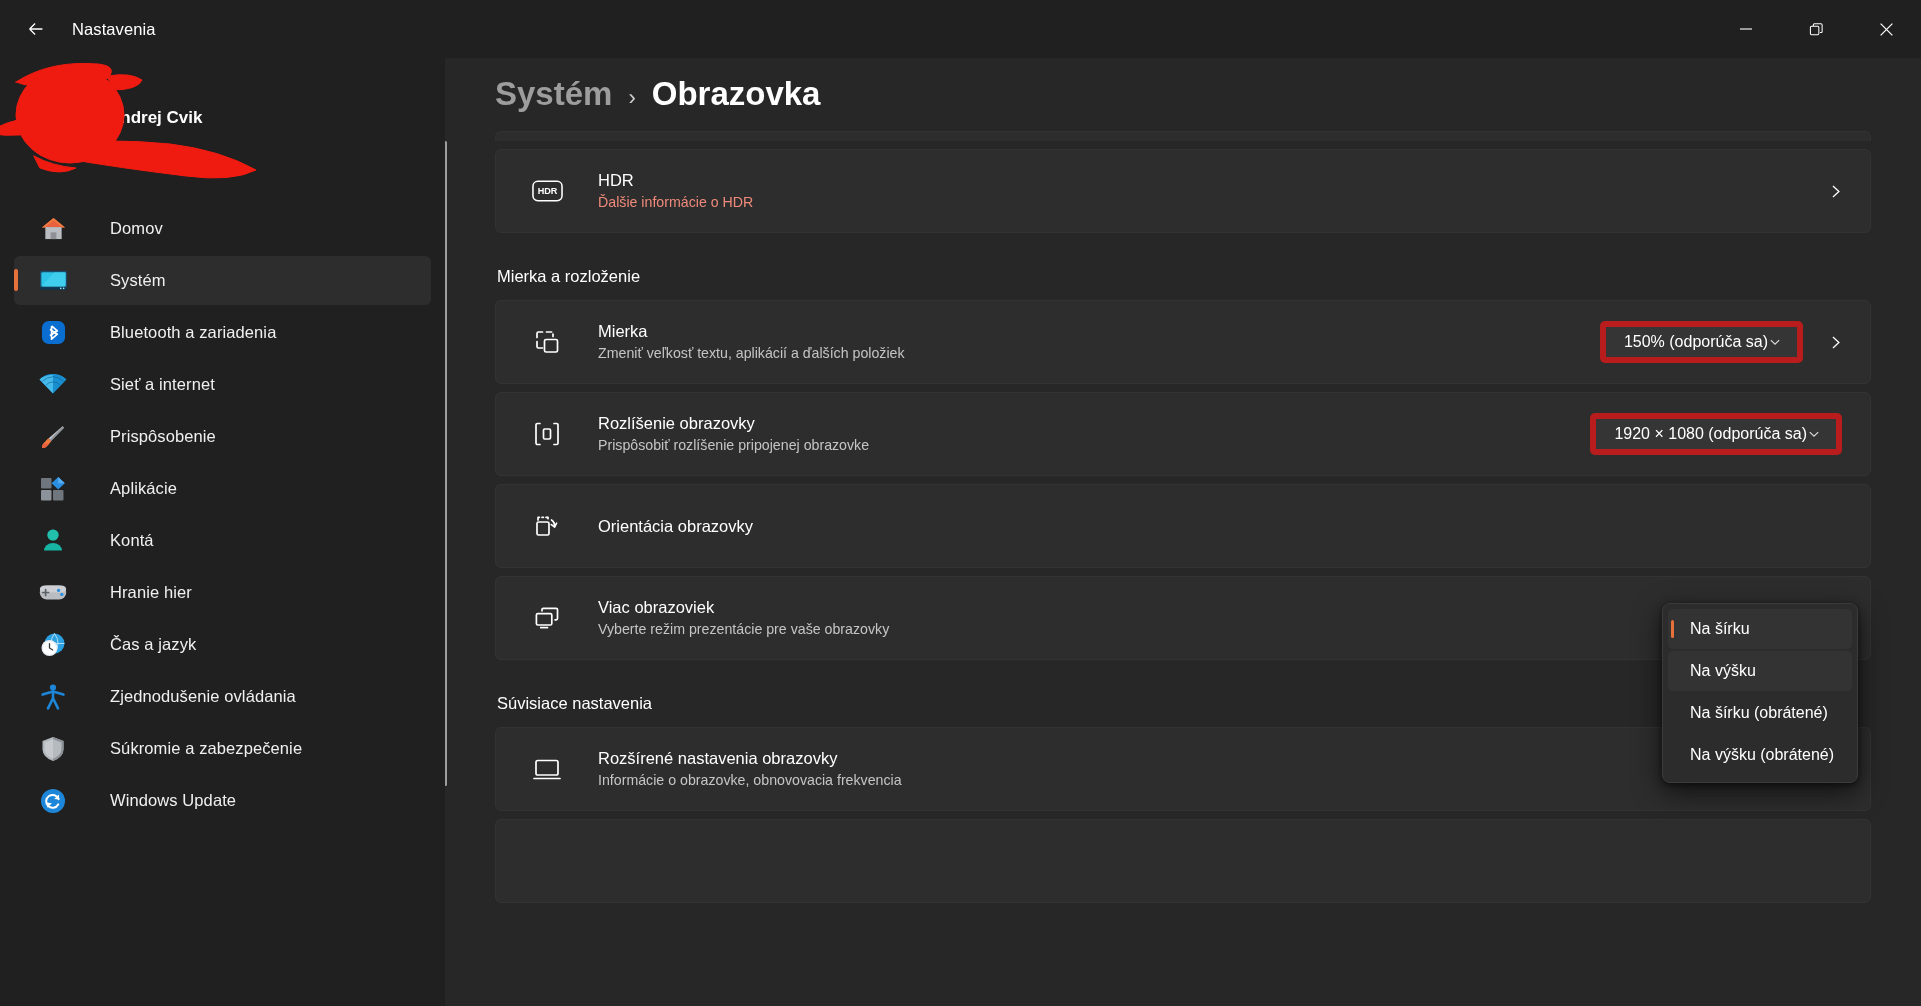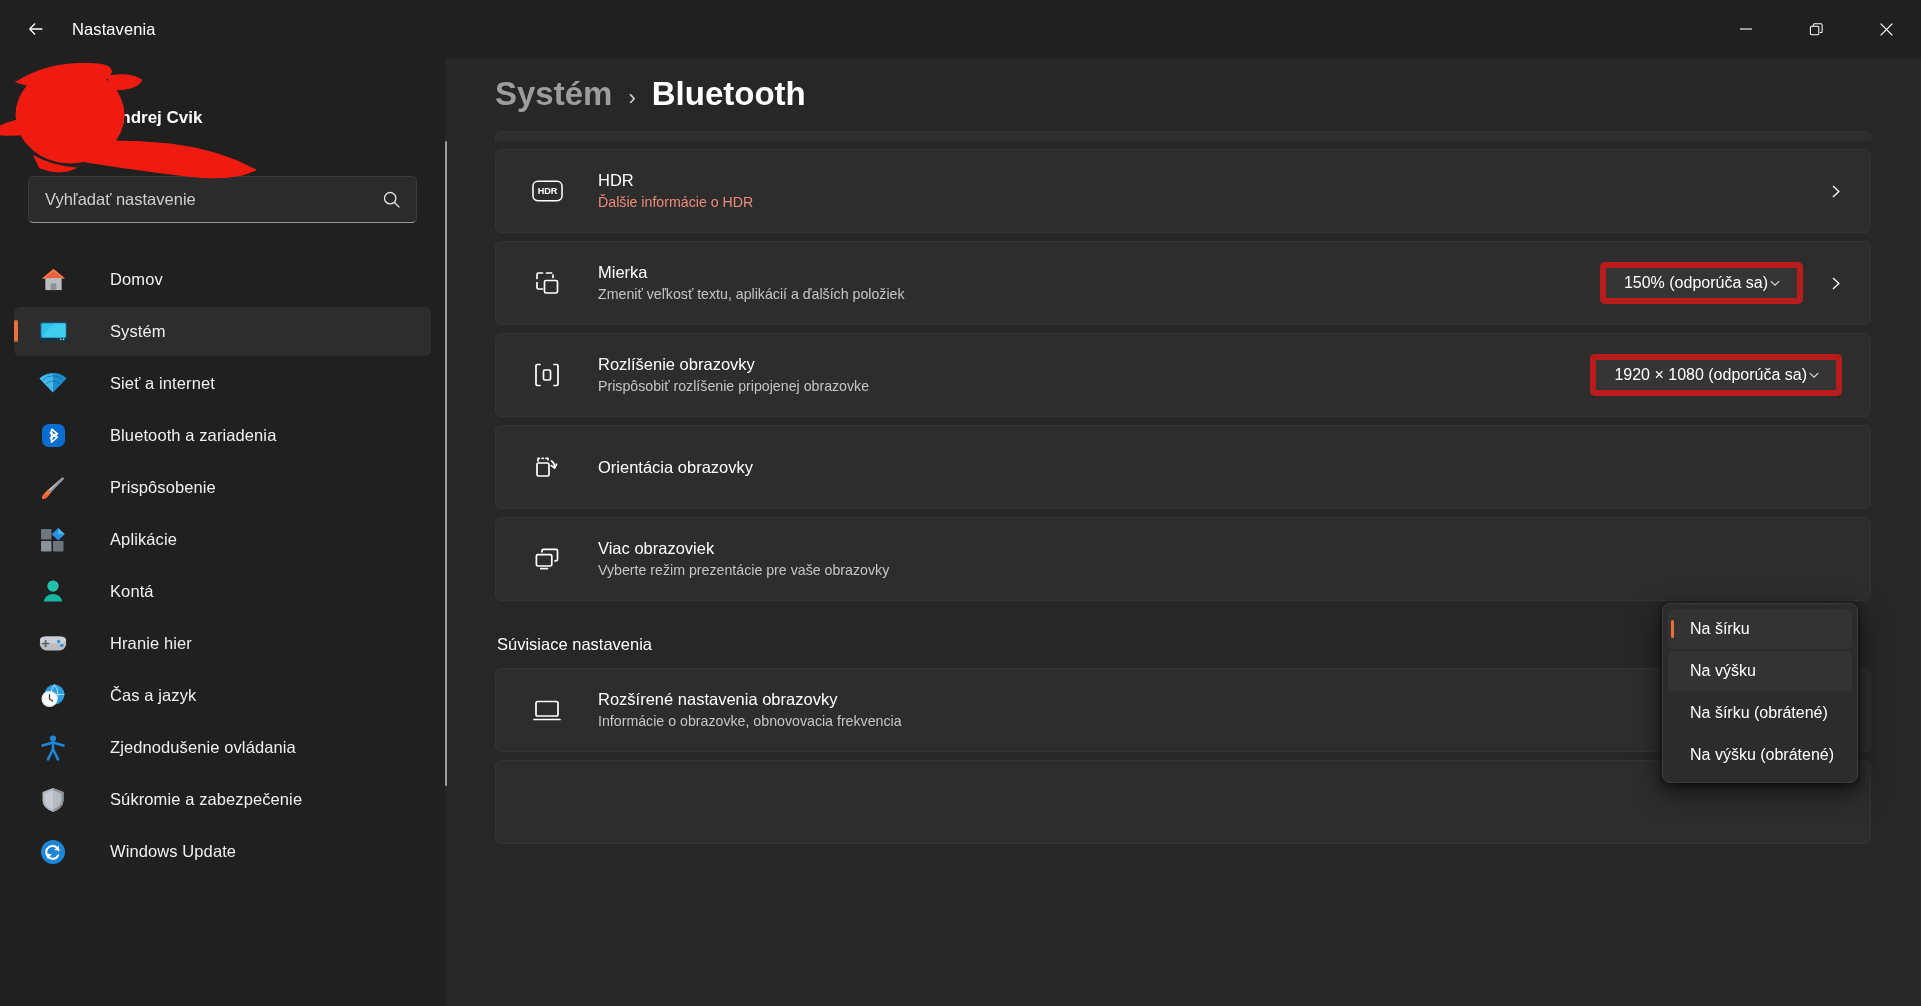--- a/index.html
+++ b/index.html
@@ -199,29 +199,20 @@
           <ellipse cx="80" cy="63" rx="54" ry="48"></ellipse>
           <path d="M26 30 Q60 8 108 12 Q128 14 118 26 Q96 34 70 34 Q40 36 26 30 Z"></path>
           <path d="M2 78 Q30 62 62 66 Q72 70 58 78 Q30 86 2 82 Z"></path>
           <path d="M118 24 Q140 20 152 28 Q148 38 122 38 Z"></path>
           <path d="M68 92 Q120 86 180 92 Q230 98 266 118 Q242 130 196 124 Q130 116 72 106 Z"></path>
           <path d="M44 104 Q62 114 86 116 Q70 124 50 116 Z"></path>
         </g>
       </svg>
     </div>
 
-    <div class="search-wrap">
-      <div class="search-box">
-        <input type="text" placeholder="Vyhľadať nastavenie" style="">
-        <svg width="21" height="21" viewBox="0 0 24 24" fill="none" stroke="#e6e6e6" stroke-width="1.5">
-          <circle cx="10.5" cy="10.5" r="6.5"></circle>
-          <line x1="15.4" y1="15.4" x2="21" y2="21"></line>
-        </svg>
-      </div>
-    </div>
 
     <div class="nav">
 
       <div class="nav-item">
         <span class="nav-icon">
           <svg width="27" height="25" viewBox="0 0 28 26">
             <path d="M14 2 L26 12 L23 12 L23 12 L5 12 L2 12 Z" fill="#e8603c"></path>
             <path d="M5.5 11.5 h17 v12.5 h-17 z" fill="#b9bcc0"></path>
             <path d="M11 17 h6 v7 h-6 z" fill="#8e9296"></path>
             <path d="M14 2 L26 12 L23.2 12 L14 4.6 L4.8 12 L2 12 Z" fill="#f07a3f"></path>
@@ -239,40 +230,40 @@
             <rect x="1" y="18.4" width="28" height="2.6" rx="1" fill="#10344c"></rect>
             <circle cx="22.5" cy="19.7" r="0.85" fill="#8fe9ff"></circle>
             <circle cx="25.5" cy="19.7" r="0.85" fill="#8fe9ff"></circle>
           </svg>
         </span>
         <span class="nav-label">Systém</span>
       </div>
 
       <div class="nav-item">
         <span class="nav-icon">
+          <svg width="25" height="25" viewBox="0 0 26 26">
+            <rect x="1" y="1" width="24" height="24" rx="7" fill="#0a6ed1"></rect>
+            <path d="M11 6 L17 11.2 L13 13 L17 14.8 L11 20 V6.3" fill="none" stroke="#ffffff" stroke-width="1.7" stroke-linejoin="round"></path>
+            <path d="M9.3 9.6 L16.9 14.8" stroke="#ffffff" stroke-width="1.7"></path>
+            <path d="M9.3 16.4 L16.9 11.2" stroke="#ffffff" stroke-width="1.7"></path>
+          </svg>
+        </span>
+        <span class="nav-label">Bluetooth a zariadenia</span>
+      </div>
+
+      <div class="nav-item">
+        <span class="nav-icon">
           <svg width="28" height="21" viewBox="0 0 28 21">
             <path d="M14 19.5 L0.5 5.5 A19 19 0 0 1 27.5 5.5 Z" fill="#1a8fd0"></path>
             <path d="M14 19.5 L0.5 5.5 A19 19 0 0 1 14 1 Z" fill="#44b9ea"></path>
             <path d="M3.6 7.2 A14.4 14.4 0 0 1 24.4 7.2" fill="none" stroke="#0d5f91" stroke-width="1" opacity=".6"></path>
             <path d="M7.2 10.9 A9.3 9.3 0 0 1 20.8 10.9" fill="none" stroke="#0d5f91" stroke-width="1" opacity=".6"></path>
           </svg>
         </span>
         <span class="nav-label">Sieť a internet</span>
-      </div>
-
-      <div class="nav-item">
-        <span class="nav-icon">
-          <svg width="25" height="25" viewBox="0 0 26 26">
-            <rect x="1" y="1" width="24" height="24" rx="7" fill="#0a6ed1"></rect>
-            <path d="M11 6 L17 11.2 L13 13 L17 14.8 L11 20 V6.3" fill="none" stroke="#ffffff" stroke-width="1.7" stroke-linejoin="round"></path>
-            <path d="M9.3 9.6 L16.9 14.8" stroke="#ffffff" stroke-width="1.7"></path>
-            <path d="M9.3 16.4 L16.9 11.2" stroke="#ffffff" stroke-width="1.7"></path>
-          </svg>
-        </span>
-        <span class="nav-label">Bluetooth a zariadenia</span>
       </div>
 
       <div class="nav-item">
         <span class="nav-icon">
           <svg width="26" height="26" viewBox="0 0 26 26">
             <path d="M22.5 2.2 L24 3.8 L11 17 L8.5 14.5 Z" fill="#c7cbd0"></path>
             <path d="M22.5 2.2 L24 3.8 L11 17 L9.8 15.8 Z" fill="#8e9398"></path>
             <path d="M8.2 14.2 L11.3 17.3 L6.5 22.8 Q3 25 2 23.4 Q1.5 21.5 3.4 19.6 Z" fill="#f07a3f"></path>
             <path d="M3.4 19.6 Q1.5 21.5 2 23.4 Q3 25 6.5 22.8 L8.9 19.9 Z" fill="#e8603c"></path>
           </svg>
@@ -365,21 +356,21 @@
       </div>
 
     </div>
   </div>
 
   <div class="main">
 
     <div class="breadcrumb">
       <span class="bc-parent">Systém</span>
       <span class="bc-sep">›</span>
-      <span class="bc-current">Bluetooth</span>
+      <span class="bc-current">Obrazovka</span>
     </div>
 
     <div class="scrollarea">
 
       <div class="scrollbar-track">
         <div class="scrollbar-thumb"></div>
       </div>
 
       <div class="content">
 
@@ -398,20 +389,21 @@
           </div>
           <div class="card-right">
             <span class="chev-right">
               <svg width="17" height="17" viewBox="0 0 20 20" fill="none" stroke="#ffffff" stroke-width="1.5">
                 <path d="M7 3.5 L14 10 L7 16.5"></path>
               </svg>
             </span>
           </div>
         </div>
 
+        <div class="section-head">Mierka a rozloženie</div>
 
         <div class="card">
           <span class="card-icon">
             <svg width="28" height="28" viewBox="0 0 28 28" fill="none" stroke="#ffffff" stroke-width="1.7" stroke-linecap="round">
               <path d="M4 9.5 V5.4 A1.4 1.4 0 0 1 5.4 4 H9.5"></path>
               <path d="M4 13.5 V18.6 A1.4 1.4 0 0 0 5.4 20 H9.5"></path>
               <path d="M13.5 4 H18.6"></path>
               <path d="M20 8.5 V6"></path>
               <rect x="11.5" y="11.5" width="13" height="12.5" rx="1.6"></rect>
             </svg>

